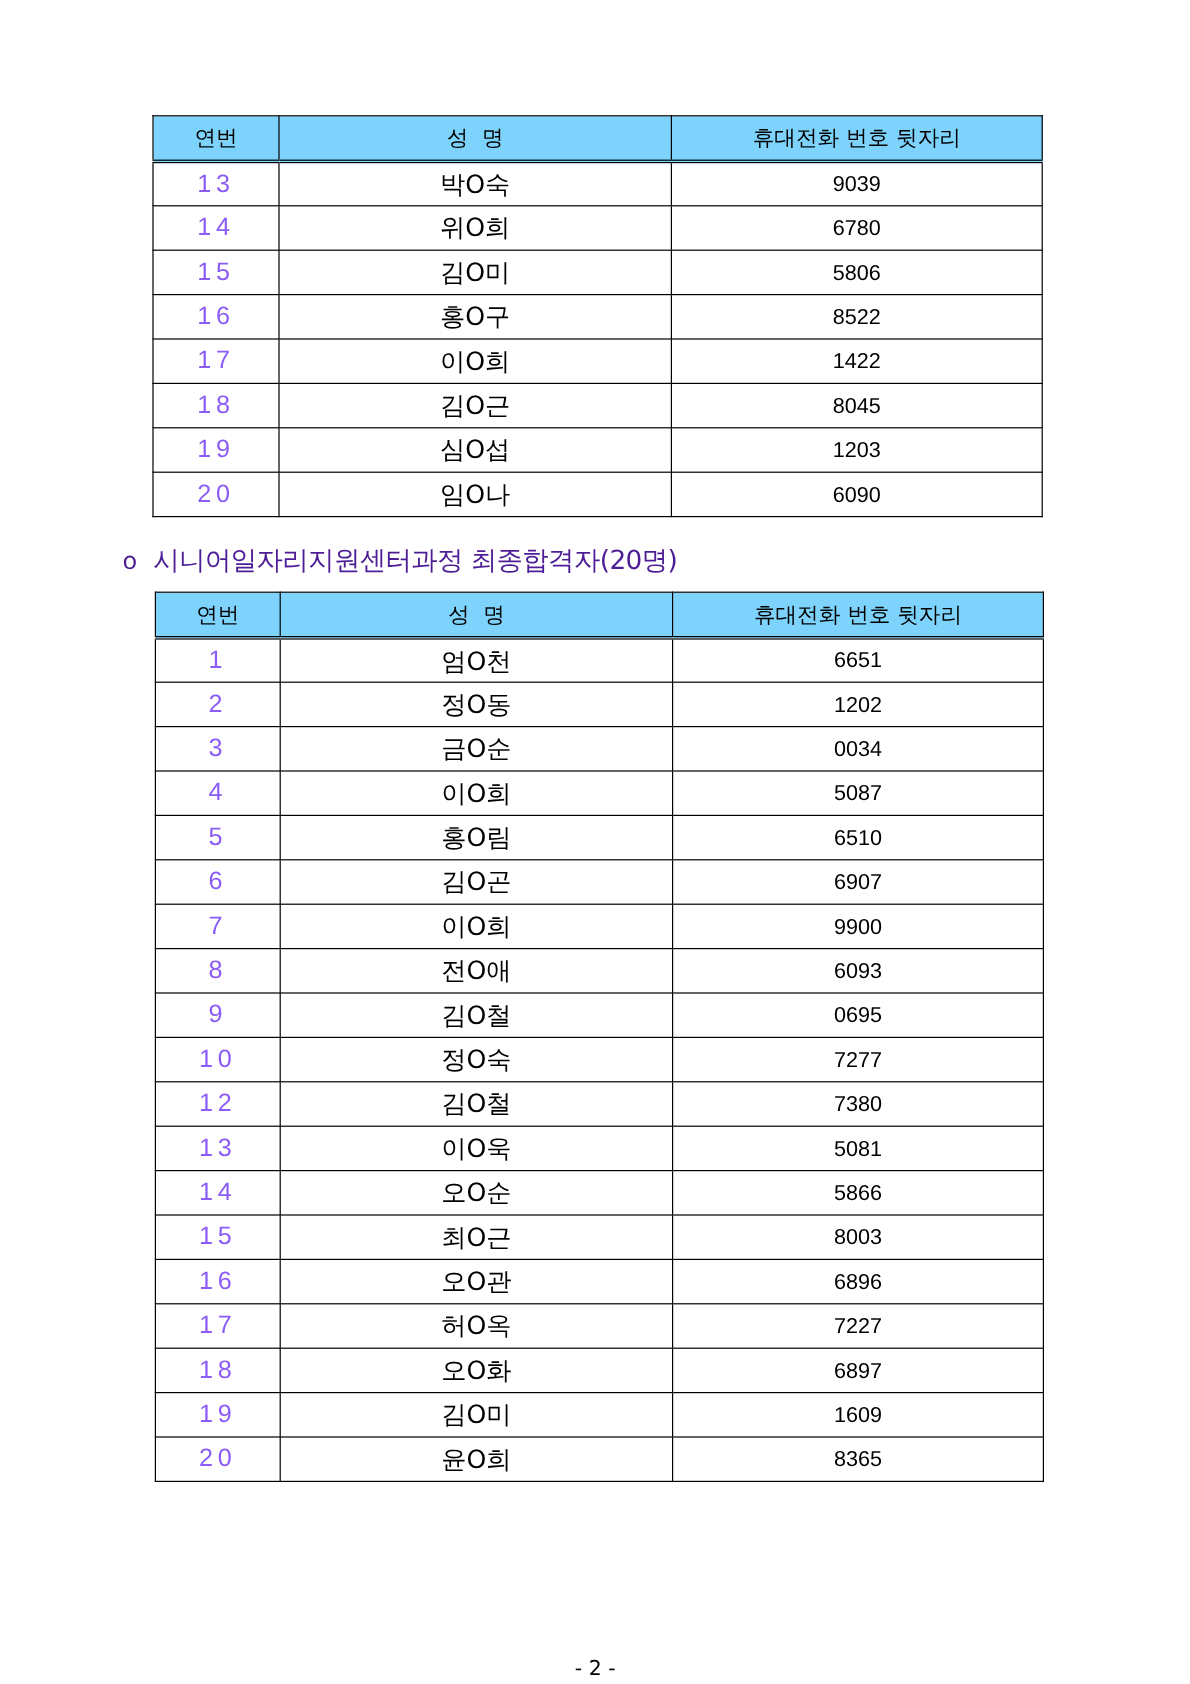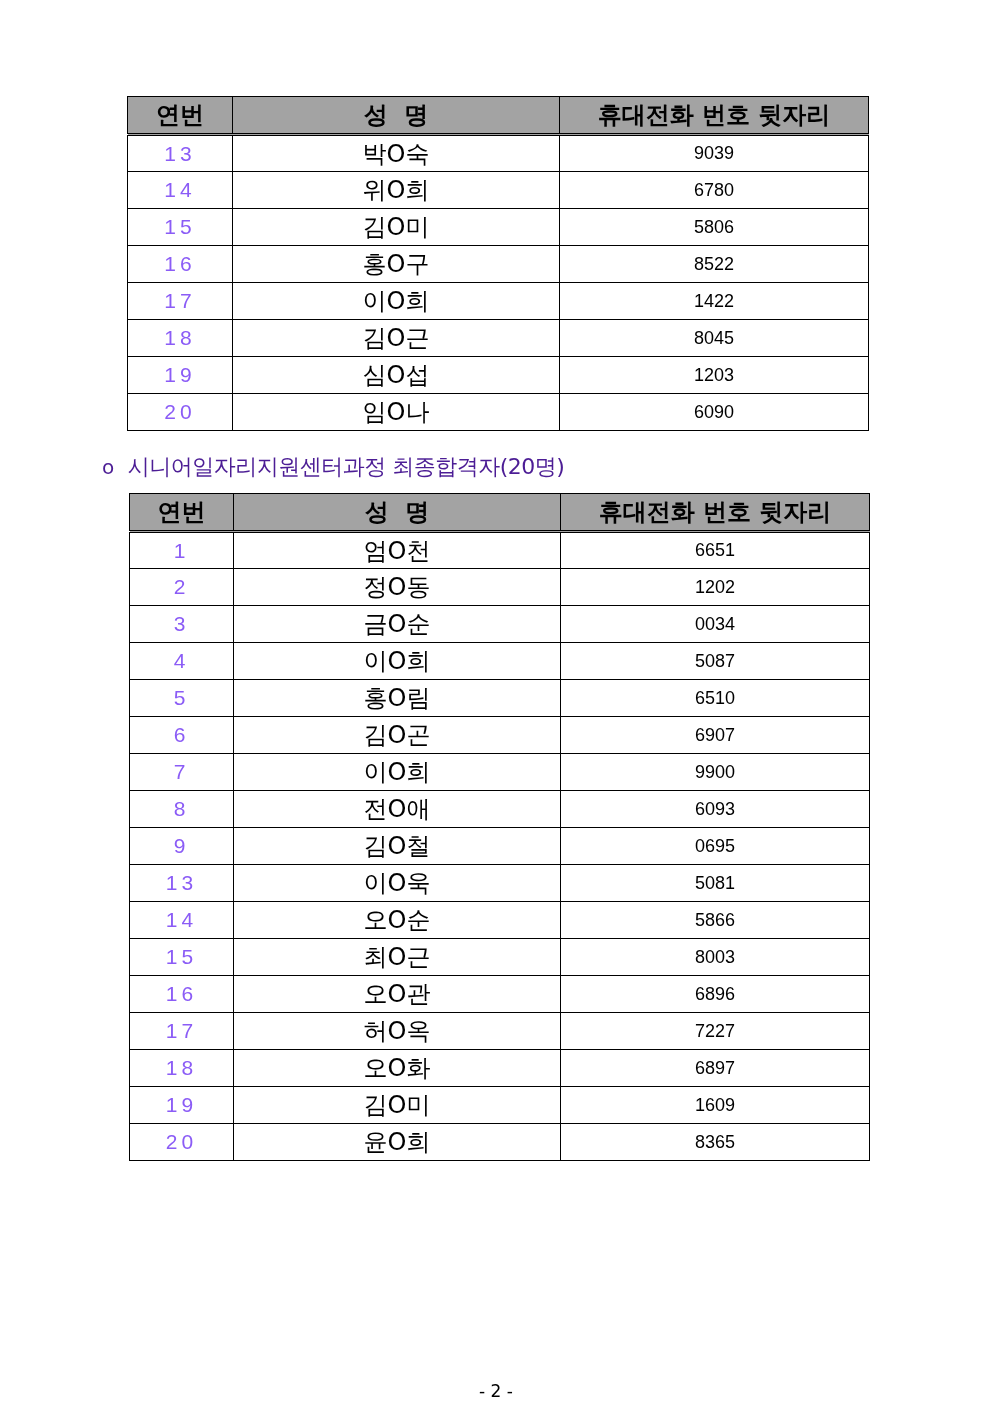--- a/index.html
+++ b/index.html
@@ -1,22 +1,22 @@
 <!DOCTYPE html>
 <html><head>
   <meta charset="utf-8">
   <style>
     html, body { margin: 0; padding: 0; background: #ffffff; }
     body { width: 992px; height: 1403px; position: relative; font-family: "DejaVu Sans", sans-serif; color: #000; overflow: hidden; }
     table { border-collapse: collapse; position: absolute; table-layout: fixed; }
     td, th { border: 1px solid #000; text-align: center; padding: 0; font-weight: normal; font-size: 20px; }
-    th { background: #a3a3a3; font-weight: bold; font-size: 24px; }
+    th { background: #7dd3fc; font-weight: normal; font-size: 18px; }
     thead tr th { border-bottom: 3px double #000; }
     .num { letter-spacing: 4px; font-family: "Liberation Sans", sans-serif; font-size: 21px; color: #8b5cf6; }
-    .name { font-size: 24px; }
+    .name { font-size: 21px; }
     .phone { font-family: Liberation Sans, sans-serif; font-size: 18px; }
     #t1 { left: 127px; top: 96px; width: 741px; }
     #t1 col.c1 { width: 105px; } #t1 col.c2 { width: 327px; } #t1 col.c3 { width: 309px; }
     #t1 tr { height: 37px; }
     #t1 thead tr { height: 38px; }
     #t2 { left: 129px; top: 493px; width: 740px; }
     #t2 col.c1 { width: 104px; } #t2 col.c2 { width: 327px; } #t2 col.c3 { width: 309px; }
     #t2 tr { height: 37px; }
     #t2 thead tr { height: 38px; }
     .heading { position: absolute; left: 102px; top: 452px; color: #4c1d95; font-size: 22px; font-weight: normal; letter-spacing: -0.5px; white-space: nowrap; }
@@ -140,20 +140,30 @@
         <td class="num">8</td>
         <td class="name">전O애</td>
         <td class="phone">6093</td>
       </tr>
       <tr>
         <td class="num">9</td>
         <td class="name">김O철</td>
         <td class="phone">0695</td>
       </tr>
       <tr>
+        <td class="num">10</td>
+        <td class="name">정O숙</td>
+        <td class="phone">7277</td>
+      </tr>
+      <tr>
+        <td class="num">12</td>
+        <td class="name">김O철</td>
+        <td class="phone">7380</td>
+      </tr>
+      <tr>
         <td class="num">13</td>
         <td class="name">이O욱</td>
         <td class="phone">5081</td>
       </tr>
       <tr>
         <td class="num">14</td>
         <td class="name">오O순</td>
         <td class="phone">5866</td>
       </tr>
       <tr>

